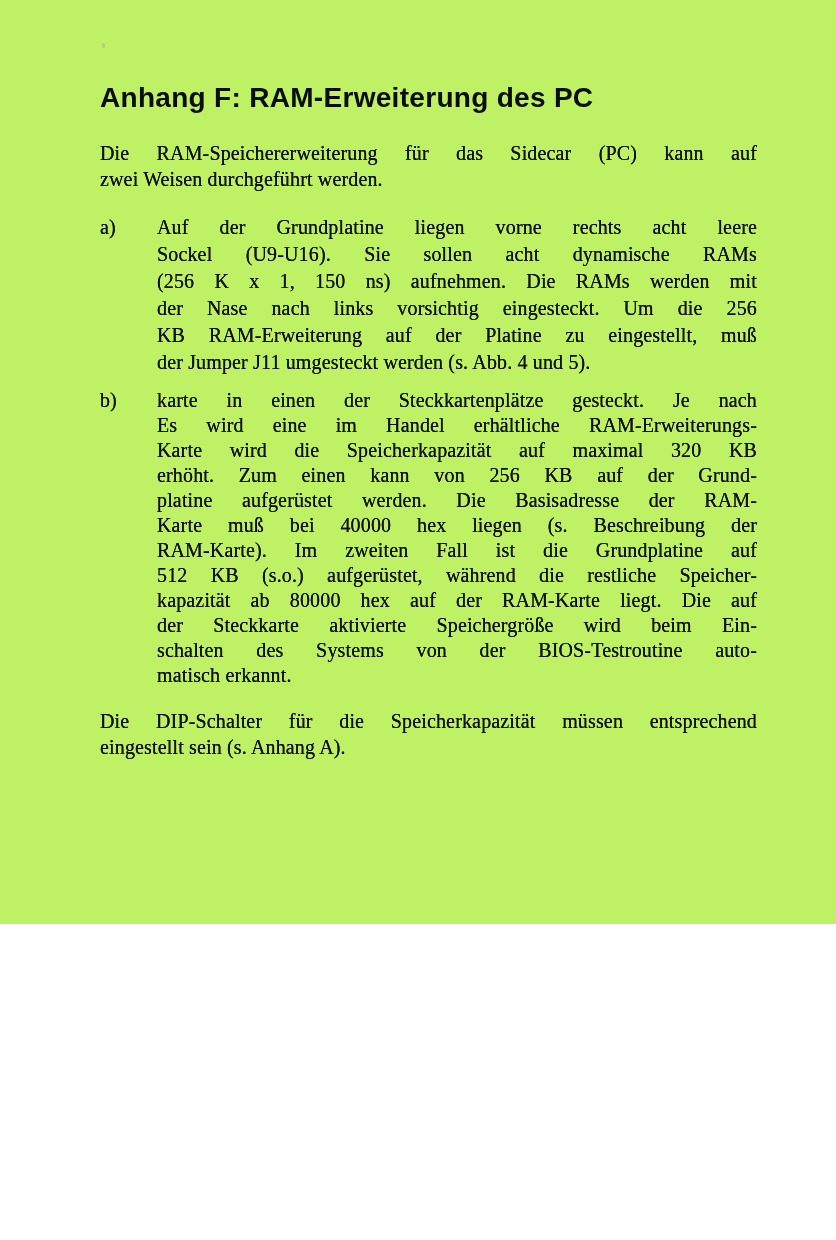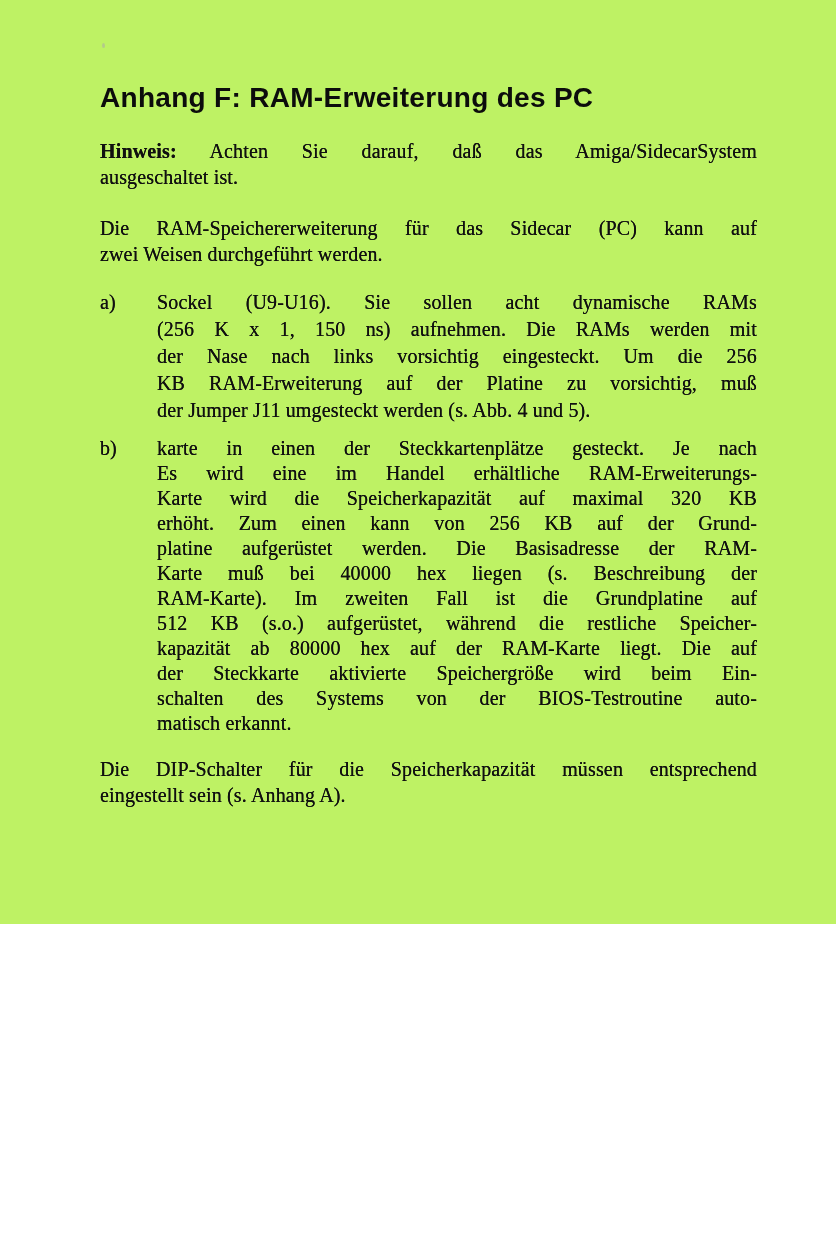--- a/index.html
+++ b/index.html
@@ -86,37 +86,34 @@
 </head>
 <body>
 
 <div class="page">
   <div class="scan-dot"></div>
 
   <div class="content">
 
     <h1 class="title">Anhang F: RAM-Erweiterung des PC</h1>
 
-    <div class="note">
-      <div class="line just"><span class="b">Hinweis:</span> <span>Achten Sie darauf, daß das Amiga/SidecarSystem</span></div>
-      <div class="line">ausgeschaltet ist.</div>
-    </div>
 
     <div class="intro">
       <div class="line just">Die RAM-Speichererweiterung für das Sidecar (PC) kann auf</div>
       <div class="line">zwei Weisen durchgeführt werden.</div>
     </div>
 
     <div class="list-item item-a">
       <div class="marker">a)</div>
       <div class="item-lines">
+        <div class="line just">Auf der Grundplatine liegen vorne rechts acht leere</div>
         <div class="line just">Sockel (U9-U16). Sie sollen acht dynamische RAMs</div>
         <div class="line just">(256 K x 1, 150 ns) aufnehmen. Die RAMs werden mit</div>
         <div class="line just">der Nase nach links vorsichtig eingesteckt. Um die 256</div>
-        <div class="line just">KB RAM-Erweiterung auf der Platine zu vorsichtig, muß</div>
+        <div class="line just">KB RAM-Erweiterung auf der Platine zu eingestellt, muß</div>
         <div class="line">der Jumper J11 umgesteckt werden (s. Abb. 4 und 5).</div>
       </div>
     </div>
 
     <div class="list-item item-b">
       <div class="marker">b)</div>
       <div class="item-lines">
         <div class="line just">karte in einen der Steckkartenplätze gesteckt. Je nach</div>
         <div class="line just">Es wird eine im Handel erhältliche RAM-Erweiterungs-</div>
         <div class="line just">Karte wird die Speicherkapazität auf maximal 320 KB</div>

